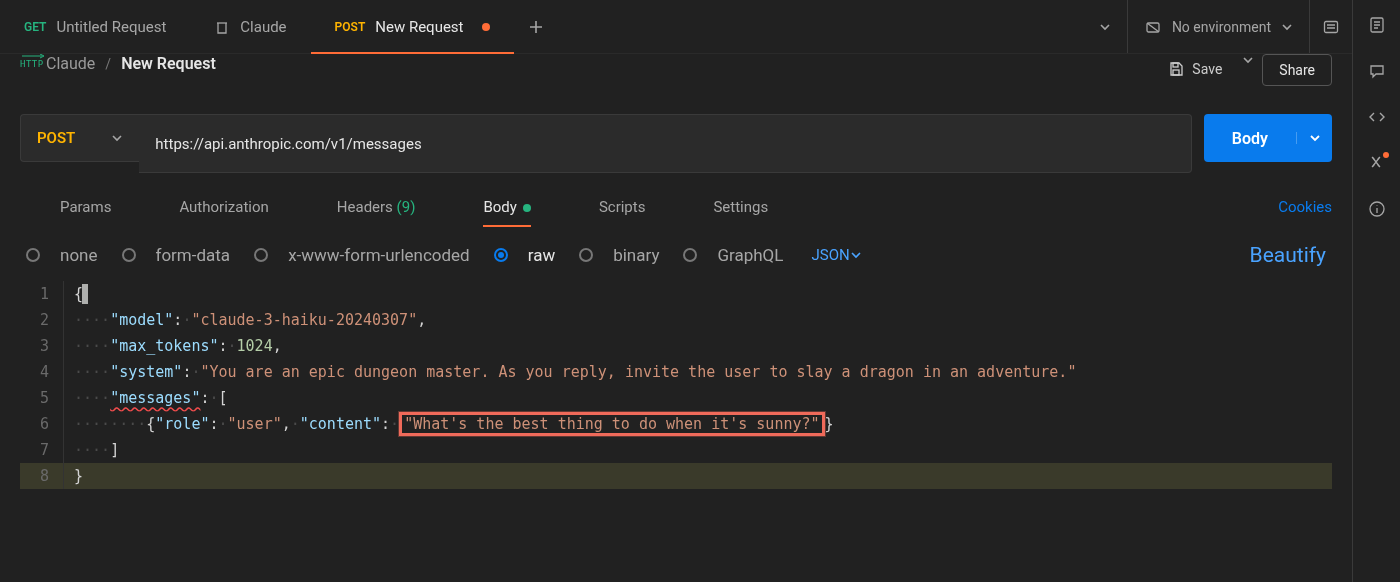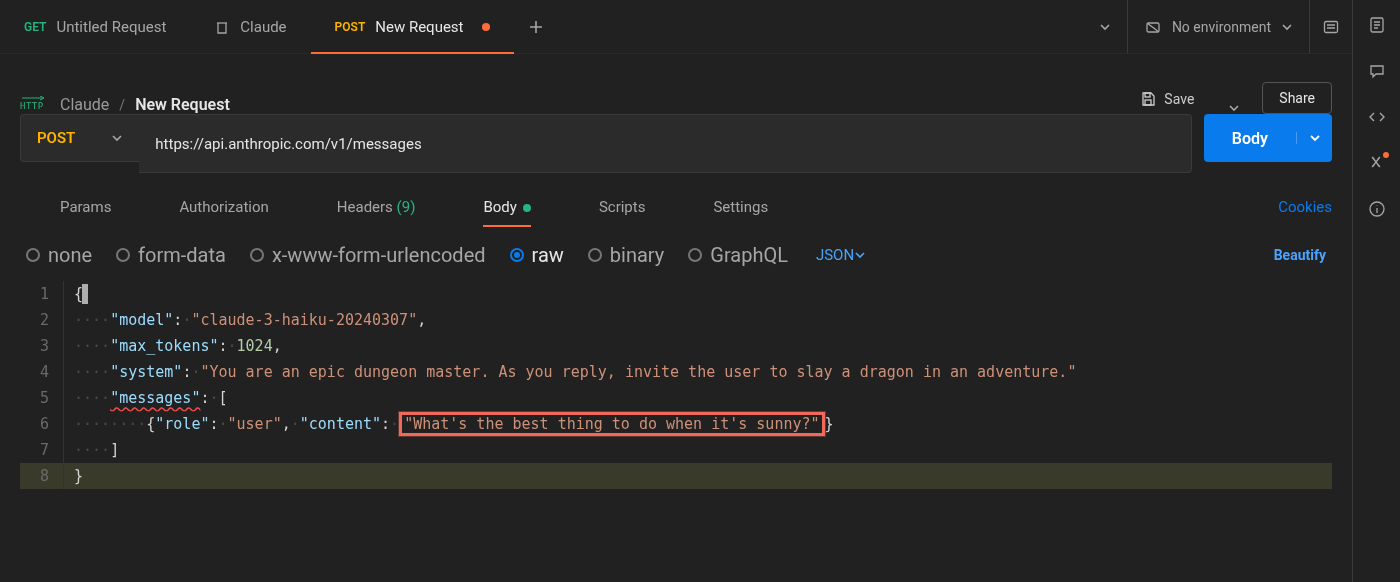--- a/index.html
+++ b/index.html
@@ -57,22 +57,21 @@
   .env-block {
     display: flex; align-items: center; gap: 10px;
     padding: 0 16px; color: #a6a6a6;
     border-left: 1px solid #3a3a3a;
   }
   .env-right-icon { display:flex; align-items:center; padding: 0 12px; border-left: 1px solid #3a3a3a; color:#a6a6a6; cursor:pointer; }
   .collection-icon { width:16px; height:16px; }
 
   
   .header-row {
-    height: 60px; display: flex; align-items: flex-end; padding: 0 20px;
-    gap: 14px;
+    height: 60px; display: flex; align-items: flex-start; padding: 0 20px;
   }
   .http-badge {
     color: #26b47f; font-size: 11px; letter-spacing: 0.5px;
     display:flex; align-items:center; gap:2px;
   }
   .breadcrumb { display: flex; align-items: center; gap: 10px; }
   .crumb-parent { color: #9a9a9a; font-size: 16px; }
   .crumb-sep { color: #777; }
   .crumb-current { color: #e6e6e6; font-size: 16px; font-weight: 600; }
   .header-spacer { flex: 1; }
@@ -137,28 +136,28 @@
   .req-tab .count { color: #26b47f; }
   .req-tab .dot { display:inline-block; width:8px; height:8px; border-radius:50%; background:#26b47f; margin-left:6px; vertical-align:middle; }
   .req-tabs-spacer { flex:1; }
   .cookies-link { color:#097bed; cursor:pointer; font-size:15px; }
 
   
   .body-types {
     display:flex; align-items:center; gap:24px;
     padding: 14px 26px 10px 26px;
   }
-  .radio { display:flex; align-items:center; gap:8px; color:#a6a6a6; cursor:pointer; font-size:20px; }
+  .radio { display:flex; align-items:center; gap:20px; color:#a6a6a6; cursor:pointer; font-size:17px; }
   .radio .r { width:14px; height:14px; border-radius:50%; border:2px solid #777; display:inline-block; position:relative; }
   .radio.checked .r { border-color:#097bed; }
   .radio.checked .r::after { content:""; position:absolute; inset:2px; background:#097bed; border-radius:50%; }
   .radio.checked { color:#e6e6e6; }
   .json-select { color:#4aa3ff; display:flex; align-items:center; cursor:pointer; font-size:15px; margin-left:4px; }
   .body-types-spacer { flex:1; }
-  .beautify { color:#4aa3ff; cursor:pointer; font-size:14px;font-weight:bold; }
+  .beautify { color:#4aa3ff; cursor:pointer; font-size:21px; }
 
   
   .editor {
     padding: 4px 20px 0 20px;
     font-family: ui-monospace, SFMono-Regular, Menlo, Consolas, monospace;
     font-size: 15px;
     line-height: 26px;
     position: relative;
   }
   .line { display:flex; }

